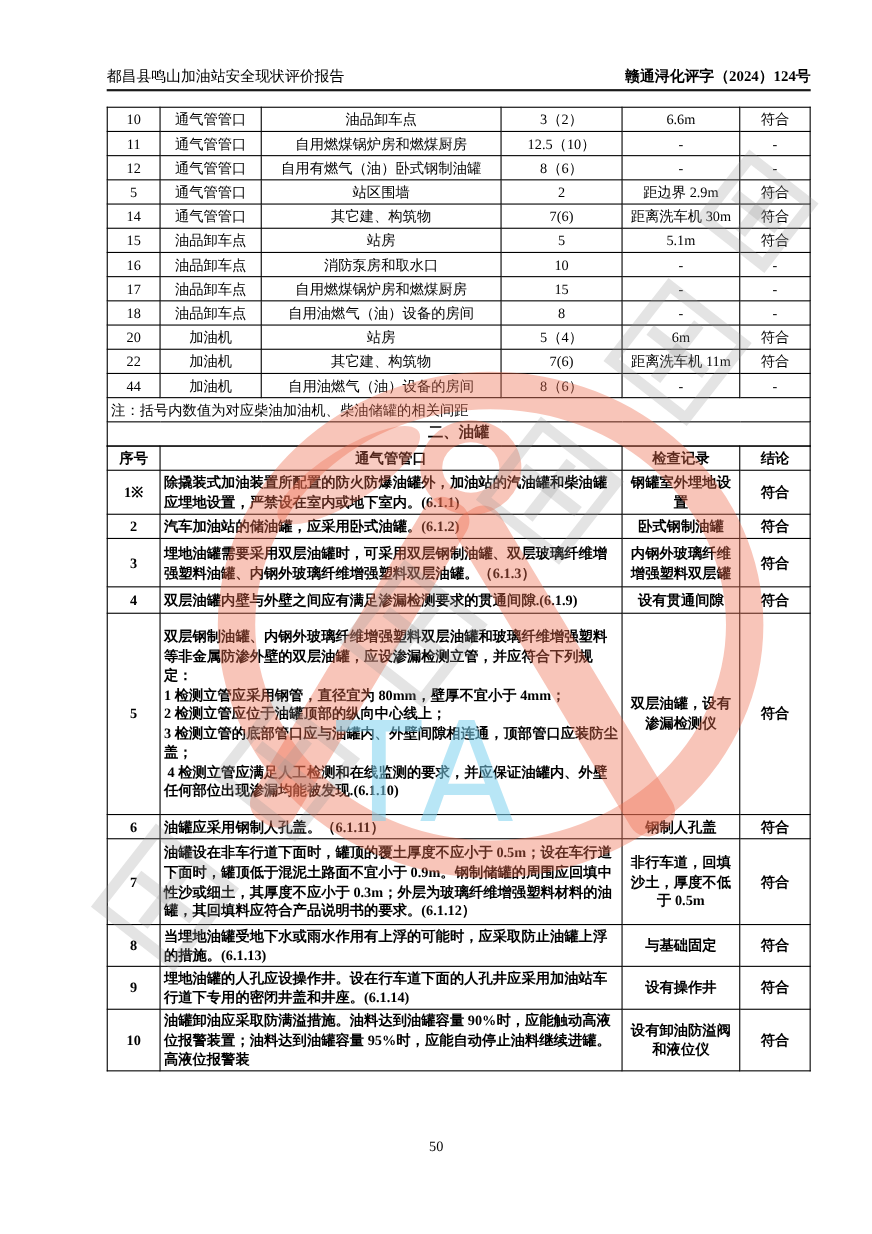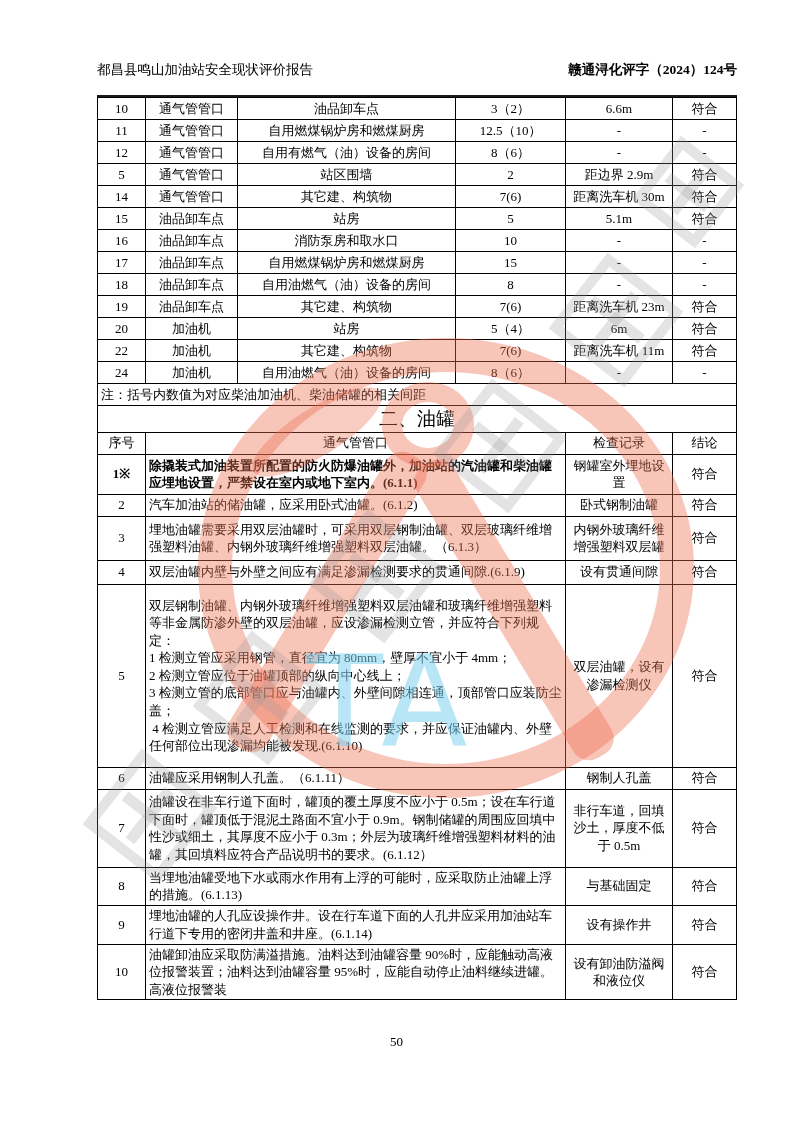--- a/index.html
+++ b/index.html
@@ -4,36 +4,36 @@
 <style>
   html,body{margin:0;padding:0;background:#888;}
   .page{
     position:relative;width:793px;height:1122px;margin:0 auto;background:#ffffff;
     font-family:"Liberation Serif","DejaVu Serif",serif;color:#000;overflow:hidden;
   }
   
   .doc-header{
     position:absolute;left:97px;top:62px;width:640px;
     display:flex;justify-content:space-between;align-items:flex-end;
-    border-bottom:2px solid #1a1a1a;padding-bottom:17px;
+    border-bottom:2px solid #1a1a1a;padding-bottom:3px;
     font-size:13.5px;line-height:1.2;
   }
   .doc-header .hr{font-weight:bold;margin-left:22px;}
   
   .tables{position:absolute;left:97px;top:97px;width:641px;z-index:1;}
   table{border-collapse:collapse;table-layout:fixed;width:639px;}
   td{border:1px solid #000;text-align:center;vertical-align:middle;
      padding:0 3px;font-size:13px;line-height:1.35;overflow:hidden;}
   .tA tr{height:22px;}
-  .tB td{padding:1px 3px;}
+  .tB td{padding:1px 3px;font-weight:bold;}
   .cL{text-align:left;}
   .pre{white-space:pre-wrap;}
   .bold{font-weight:bold;}
   .noteRow td{text-align:left;}
-  .secRow td{font-weight:normal;font-size:19px;}
+  .secRow td{font-weight:bold;font-size:14px;}
   .tB{margin-top:-1px;}
   
   .page-number{position:absolute;left:0;top:1034px;width:100%;text-align:center;
     font-size:13px;z-index:1;}
   
   .wm{position:absolute;pointer-events:none;z-index:3;}
   .stamp-ring{left:198px;top:338px;width:496px;height:460px;border-radius:50%;
     border:34px solid rgba(238,110,80,0.40);box-sizing:border-box;}
   .stamp-leg{width:44px;height:340px;background:rgba(238,110,80,0.40);border-radius:18px;}
   .stamp-leg.left{left:305px;top:432px;transform:rotate(31deg);}
@@ -91,21 +91,21 @@
           <td>11</td>
           <td>通气管管口</td>
           <td>自用燃煤锅炉房和燃煤厨房</td>
           <td>12.5（10）</td>
           <td>-</td>
           <td>-</td>
         </tr>
         <tr>
           <td>12</td>
           <td>通气管管口</td>
-          <td>自用有燃气（油）设备的房间</td>
+          <td>自用有燃气（油）卧式钢制油罐</td>
           <td>8（6）</td>
           <td>-</td>
           <td>-</td>
         </tr>
         <tr>
           <td>5</td>
           <td>通气管管口</td>
           <td>站区围墙</td>
           <td>2</td>
           <td>距边界 2.9m</td>
@@ -143,47 +143,39 @@
           <td>-</td>
           <td>-</td>
         </tr>
         <tr>
           <td>18</td>
           <td>油品卸车点</td>
           <td>自用油燃气（油）设备的房间</td>
           <td>8</td>
           <td>-</td>
           <td>-</td>
-        </tr>
-        <tr>
-          <td>19</td>
-          <td>油品卸车点</td>
-          <td>其它建、构筑物</td>
-          <td>7(6)</td>
-          <td>距离洗车机 23m</td>
-          <td>符合</td>
         </tr>
         <tr>
           <td>20</td>
           <td>加油机</td>
           <td>站房</td>
           <td>5（4）</td>
           <td>6m</td>
           <td>符合</td>
         </tr>
         <tr>
           <td>22</td>
           <td>加油机</td>
           <td>其它建、构筑物</td>
           <td>7(6)</td>
           <td>距离洗车机 11m</td>
           <td>符合</td>
         </tr>
         <tr>
-          <td>24</td>
+          <td>44</td>
           <td>加油机</td>
           <td>自用油燃气（油）设备的房间</td>
           <td>8（6）</td>
           <td>-</td>
           <td>-</td>
         </tr>
         <tr class="noteRow">
           <td colspan="6">注：括号内数值为对应柴油加油机、柴油储罐的相关间距</td>
         </tr>
         <tr class="secRow">

